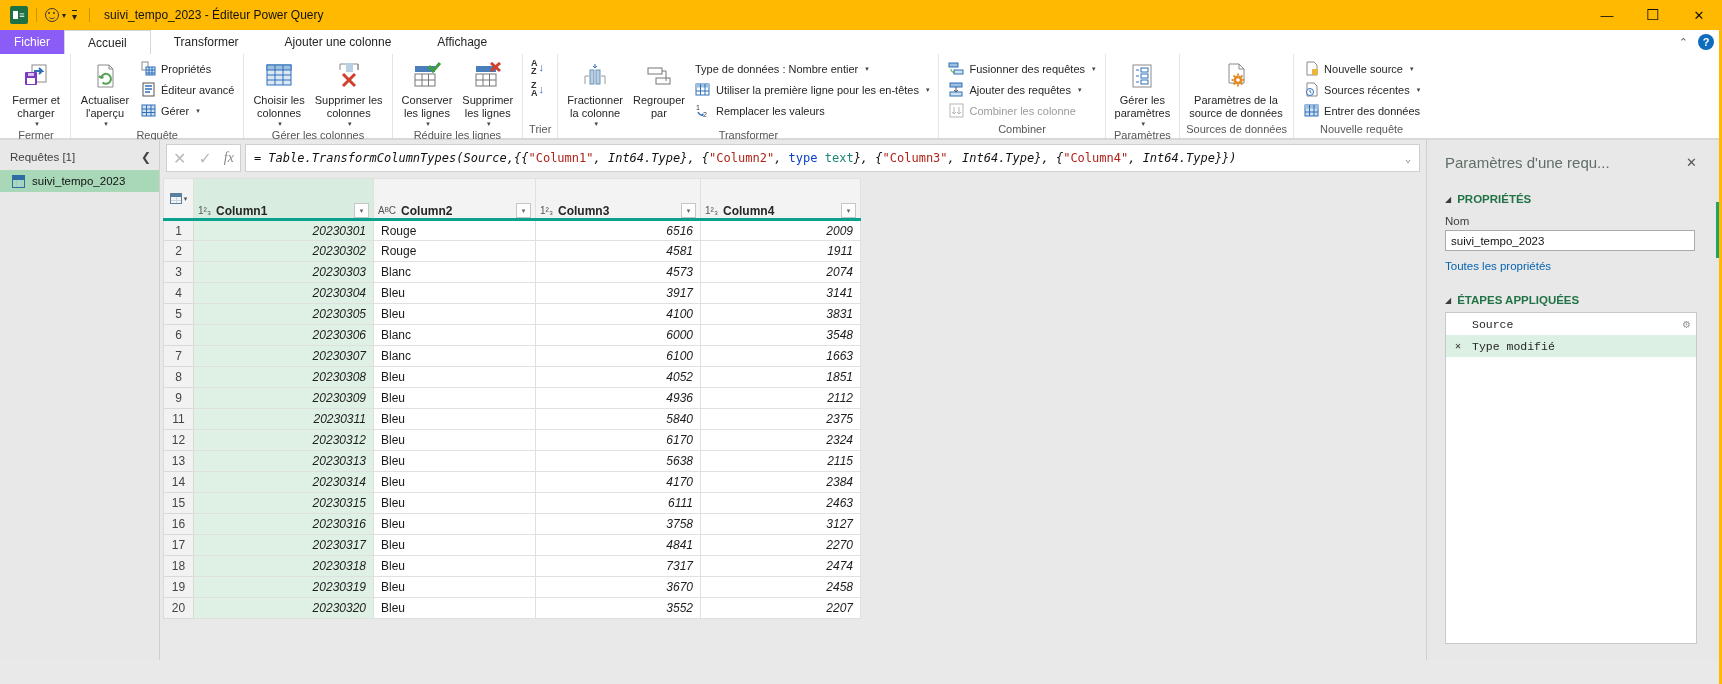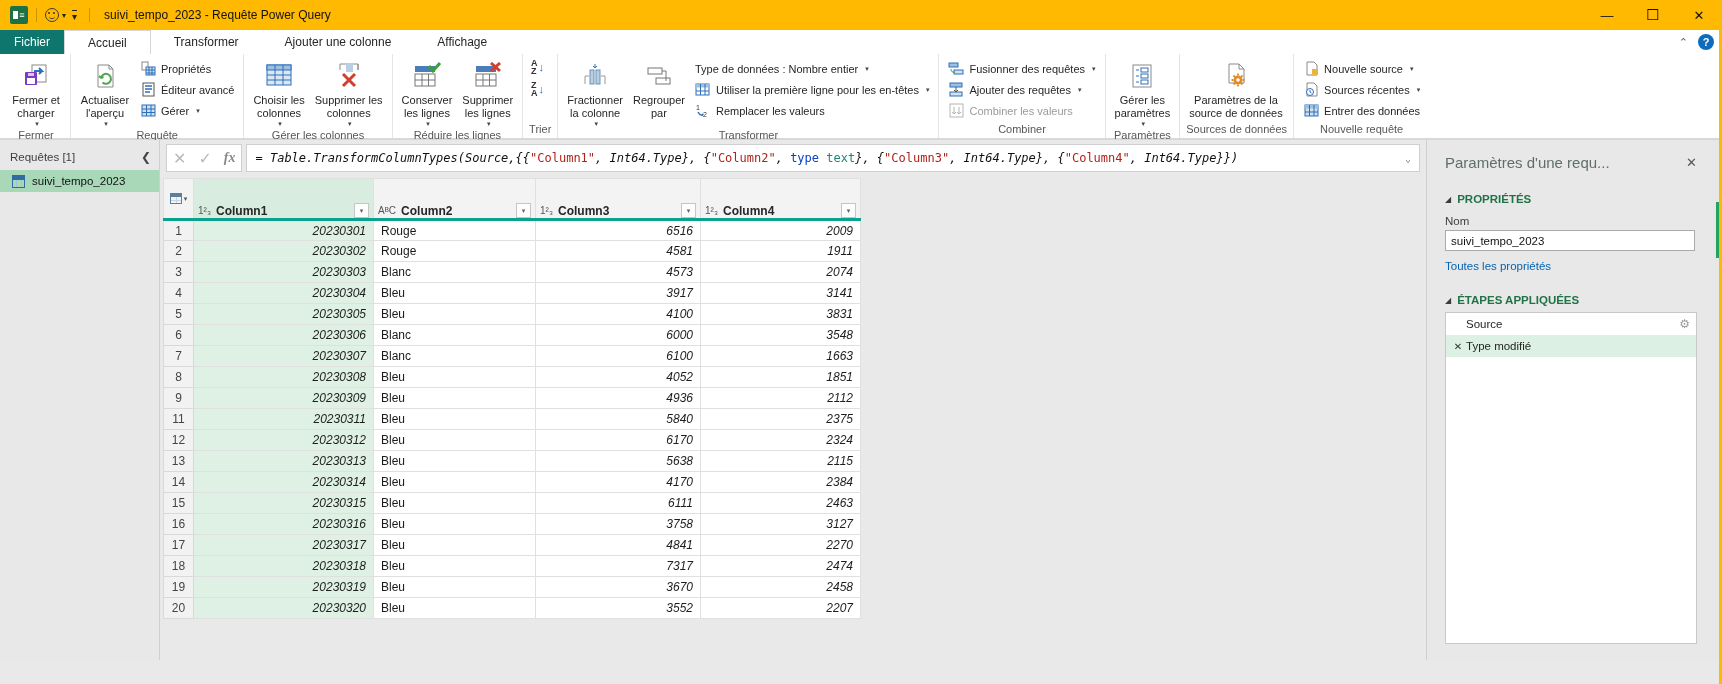--- a/index.html
+++ b/index.html
@@ -19,21 +19,21 @@
   .smiley::after{content:"";position:absolute;left:2.5px;bottom:2px;width:6px;height:3px;border-bottom:1.5px solid #3b3b3b;border-radius:0 0 6px 6px;}
   .tb-caret{font-size:8px;margin:0 6px 0 3px;color:#222;}
   .qa-custom{font-size:10px;color:#222;border-top:1.5px solid #222;line-height:9px;padding-top:1px;margin-right:4px;}
   .tb-title{margin-left:6px;white-space:nowrap;}
   .tb-spacer{flex:1;}
   .wbtn{width:46px;height:30px;display:flex;align-items:center;justify-content:center;font-size:13px;color:#111;cursor:default;}
 
   
   .tabstrip{height:24px;background:#ffffff;display:flex;align-items:stretch;font-size:12px;position:relative;}
   .tab{padding:4px 23px;display:flex;align-items:center;color:#262626;}
-  .tab.file{background:#0f766e;color:#fff;padding:4px 14px;text-align:right;}
+  .tab.file{background:#8b5cf6;color:#fff;padding:4px 14px;text-align:right;}
   .tab.active{border:1px solid #d6d6d6;border-bottom:none;background:#fff;font-weight:400;}
   .tabstrip-right{margin-left:auto;display:flex;align-items:center;gap:10px;padding-right:8px;}
   .chev-up{color:#666;font-size:11px;}
   .help{width:16px;height:16px;border-radius:50%;background:#0f6cbd;color:#fff;font-size:11px;font-weight:bold;
     display:flex;align-items:center;justify-content:center;}
 
   
   .ribbon{height:86px;background:#fff;display:flex;border-bottom:2px solid #d8d8d8;padding-left:2px;}
   .rgroup{display:flex;flex-direction:column;border-right:1px solid #e4e4e4;}
   .rgroup-body{flex:1;display:flex;align-items:flex-start;padding:3px 5px 0 5px;gap:2px;}
@@ -57,21 +57,21 @@
   .qpane-collapse{color:#444;font-size:12px;}
   .qitem{height:22px;display:flex;align-items:center;gap:7px;background:#a8d8b8;padding:0 6px 0 12px;color:#111;}
   .tbl-ic{width:13px;height:13px;border:1px solid #2e6da4;background:
     linear-gradient(#2e6da4 0 4px,transparent 4px),
     linear-gradient(90deg,transparent 0 3px,#9ec3e0 3px 4px,transparent 4px 8px,#9ec3e0 8px 9px,transparent 9px);}
   .center{flex:1;min-width:0;position:relative;background:#e9e9e9;}
 
   
   .fbar{display:flex;align-items:center;gap:4px;margin:4px 6px 6px 6px;height:28px;}
   .fbtns{display:flex;align-items:center;background:#fff;border:1px solid #cfcfcf;height:28px;padding:0 6px;gap:12px;color:#b9b9b9;}
-  .fbtns .fx{font-style:italic;font-family:"Liberation Serif",serif;font-size:14px;color:#8a8a8a;font-weight:bold;}
+  .fbtns .fx{font-style:italic;font-family:"Liberation Serif",serif;font-size:14px;color:#8a8a8a;}
   .finput{flex:1;background:#fff;border:1px solid #cfcfcf;height:28px;display:flex;align-items:center;
     font-family:"DejaVu Sans Mono","Liberation Mono",monospace;font-size:12px;padding:0 8px;white-space:nowrap;overflow:hidden;}
   .finput .expand{margin-left:auto;color:#777;font-size:10px;padding-left:8px;}
   .seg-plain{color:#111;font-style:italic;}.seg-string{color:#b02318;}.seg-keyword{color:#0a41c9;}.seg-type{color:#1e8777;}
 
   
   .grid{position:absolute;left:3px;top:38px;border-collapse:collapse;background:#fff;font-size:12px;table-layout:fixed;}
   .grid th,.grid td{border:1px solid #e0e0e0;height:21px;padding:0 7px;overflow:hidden;white-space:nowrap;}
   .grid thead th{background:#f3f3f3;border-bottom:3px solid #0aa18f;font-weight:600;color:#262626;text-align:left;padding:0 4px;}
   .grid thead th.sel{background:#d8ede0;}
@@ -95,21 +95,21 @@
   .tpane{width:287px;background:#e8e8e8;border-left:1px solid #cfcfcf;padding:14px 14px 0 18px;display:flex;flex-direction:column;}
   .tpane-title{display:flex;align-items:center;font-size:15px;color:#5f6f67;margin-bottom:14px;}
   .tpane-close{margin-left:auto;color:#555;font-size:13px;padding:0 2px;}
   .sect{display:flex;align-items:center;gap:6px;font-size:11.5px;font-weight:bold;color:#217346;margin:8px 0 6px;}
   .tri{color:#3c3c3c;font-size:8px;}
   .lbl{font-size:11.5px;color:#404040;margin:4px 0 3px;}
   .nameinput{width:250px;height:21px;border:1px solid #ababab;background:#fff;font-size:11.5px;
     font-family:"Liberation Sans",sans-serif;padding:0 5px;color:#111;}
   .alllink{font-size:11.5px;color:#0563b1;margin:9px 0 14px;}
   .steps{width:252px;height:332px;background:#fff;border:1px solid #c8c8c8;font-size:11.5px;color:#262626;overflow:hidden;}
-  .step{height:22px;display:flex;align-items:center;padding:0 6px;gap:2px;}
+  .step{height:22px;display:flex;align-items:center;padding:0 6px;gap:8px;font-family:Liberation Mono, monospace;}
   .step .del{width:12px;color:#333;font-size:10px;text-align:center;}
   .step .gear{margin-left:auto;color:#999;font-size:12px;}
   .step.sel{background:#dcf0e4;}
   .step .pad{width:12px;}
 
   .edge{width:9px;background:#e7e7e7;position:relative;}
   .edge .thumb{position:absolute;top:62px;right:0;width:6px;height:56px;background:#21a366;}
 
   svg{display:block;}
 </style>
@@ -120,21 +120,21 @@
 
   <div class="titlebar">
     <div class="xl-icon">
         <i>≡</i>
       </div>
     <div class="tb-sep"></div>
     <div class="smiley"></div>
     <span class="tb-caret">▾</span>
     <span class="qa-custom">▾</span>
     <div class="tb-sep"></div>
-    <span class="tb-title">suivi_tempo_2023 - Requête Power Query</span>
+    <span class="tb-title">suivi_tempo_2023 - Éditeur Power Query</span>
     <div class="tb-spacer"></div>
     <div class="wbtn">—</div>
     <div class="wbtn" style="font-size:15px">☐</div>
     <div class="wbtn">✕</div>
   </div>
 
   <div class="tabstrip">
     <div id="tabs-host" style="display:flex">
         <div class="tab file">Fichier</div>
         <div class="tab active">Accueil</div>
@@ -384,21 +384,21 @@
             <span>Ajouter des requêtes</span>
             <span class="dd">▾</span>
           </div>
           <div class="smallbtn disabled">
             <span class="sic">
               <svg width="15" height="15" viewBox="0 0 15 15">
                   <rect x="1" y="1" width="13" height="13" fill="none" stroke="#b5b5b5"></rect>
                   <path d="M5 4 v7 M10 4 v7 M3 9 l2 2 l2 -2 M8 9 l2 2 l2 -2" stroke="#b5b5b5" fill="none"></path>
                 </svg>
             </span>
-            <span>Combiner les valeurs</span>
+            <span>Combiner les colonne</span>
           </div>
         </div>
       </div>
       <div class="rgroup-label">Combiner</div>
     </div>
 
     <div class="rgroup">
       <div class="rgroup-body">
         <div class="bigbtn">
           <span class="ic">

